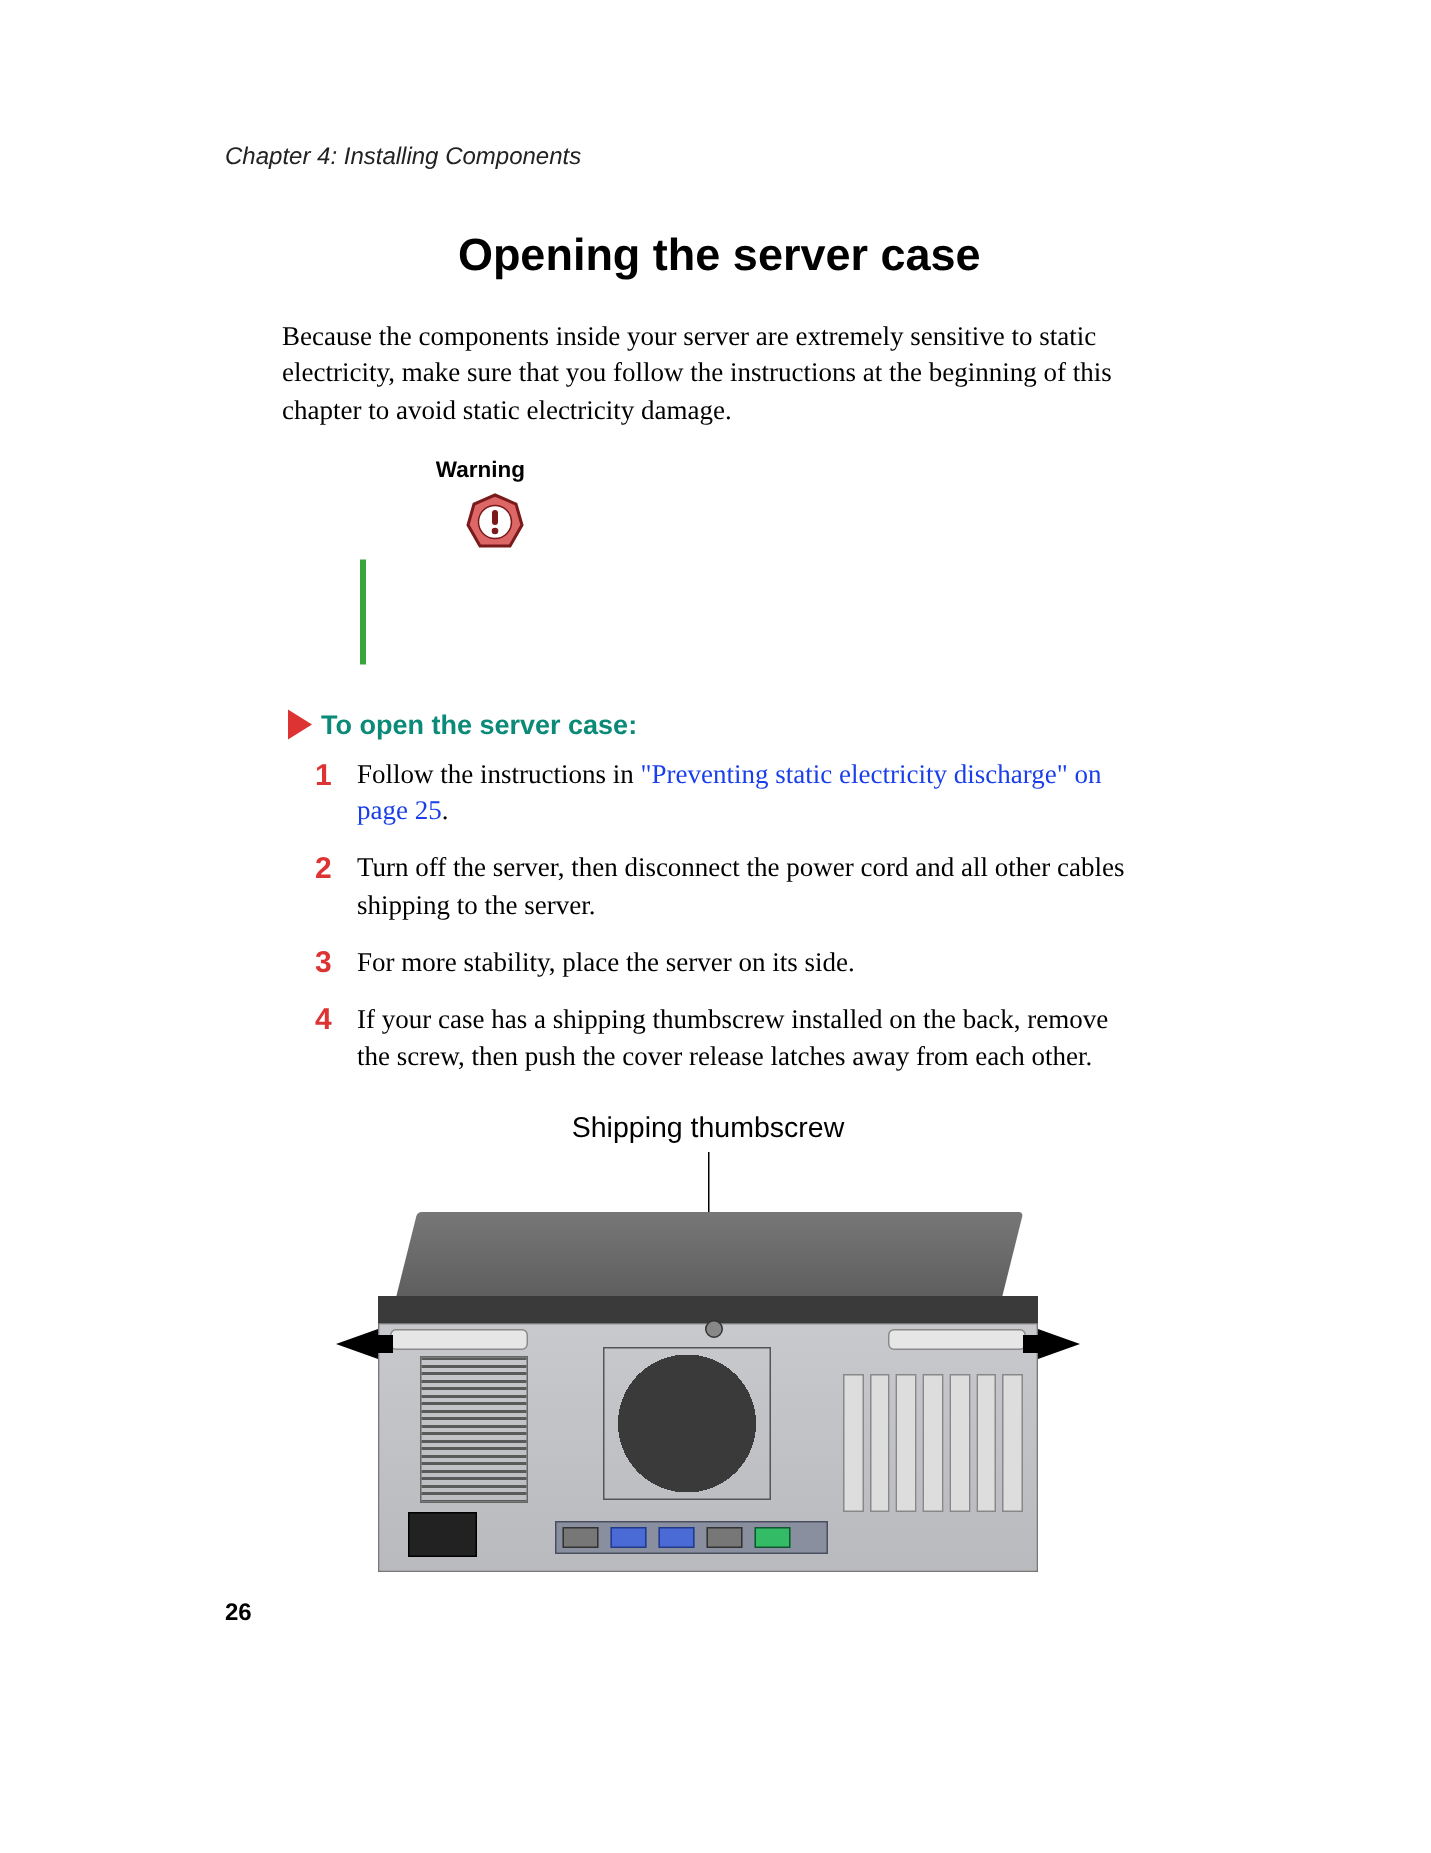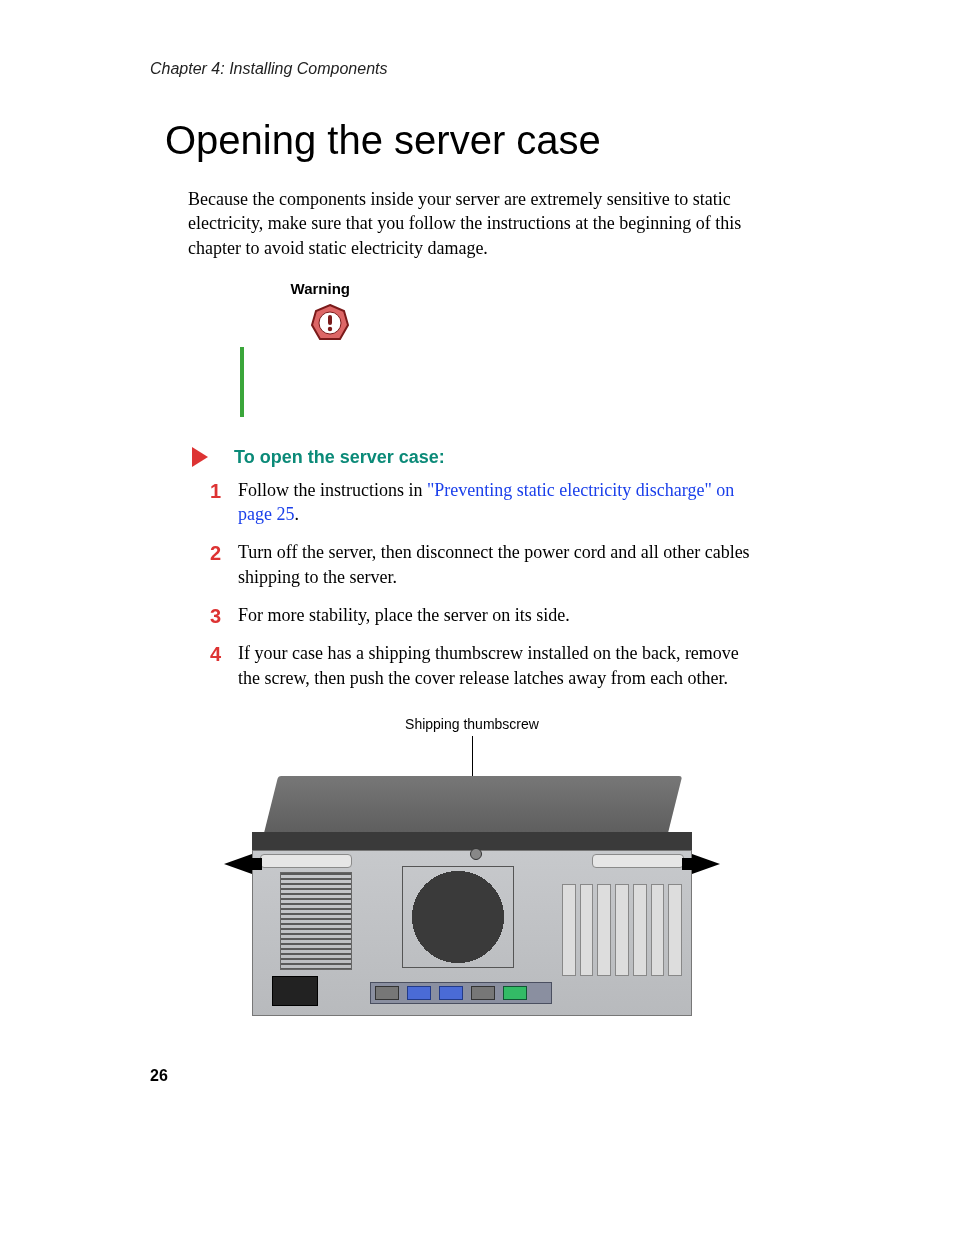--- a/index.html
+++ b/index.html
@@ -9,34 +9,35 @@
     height: 1235px;
     background: #fff;
     font-family: Georgia, 'Times New Roman', serif;
     color: #000;
   }
   .page {
     position: relative;
     width: 904px;
     height: 1235px;
     box-sizing: border-box;
-    padding: 60px 110px 60px 150px;
+    padding: 96px 110px 60px 150px;
   }
   .chapter-line {
     font-style: italic;
     font-family: Arial, Helvetica, sans-serif;
     font-size: 16px;
     color: #222;
     margin-bottom: 40px;
   }
   h1.title {
     font-family: Arial, Helvetica, sans-serif;
-    font-size: 40px;
-    font-weight: 400;
+    font-size: 30px;
+    font-weight: 700;
     margin: 0 0 24px 15px;
+    text-align: center;
   }
   .intro {
     font-size: 18px;
     line-height: 1.35;
     margin: 0 30px 20px 38px;
   }
   .warning-row {
     display: flex;
     margin: 10px 30px 30px 90px;
     align-items: flex-start;
@@ -67,21 +68,21 @@
     font-family: Arial, Helvetica, sans-serif;
     font-size: 15px;
     line-height: 1.35;
     flex: 1;
     padding-right: 60px;
   }
   .proc-header {
     display: flex;
     align-items: center;
     margin: 8px 0 10px 42px;
-    gap: 26px;
+    gap: 6px;
   }
   .proc-arrow {
     width: 0; height: 0;
     border-top: 10px solid transparent;
     border-bottom: 10px solid transparent;
     border-left: 16px solid #d33;
   }
   .proc-title {
     font-family: Arial, Helvetica, sans-serif;
     font-weight: 700;
@@ -109,21 +110,21 @@
     font-family: Arial, Helvetica, sans-serif;
     font-size: 20px;
     font-weight: 700;
     color: #d33;
   }
   .link {
     color: #1a3fea;
   }
   .fig-caption {
     font-family: Arial, Helvetica, sans-serif;
-    font-size: 14px;
+    font-size: 19px;
     text-align: center;
     margin: 12px 0 0 0;
   }
   .figure {
     position: relative;
     width: 520px;
     height: 300px;
     margin: 4px auto 0 auto;
   }
   .pointer-line {

